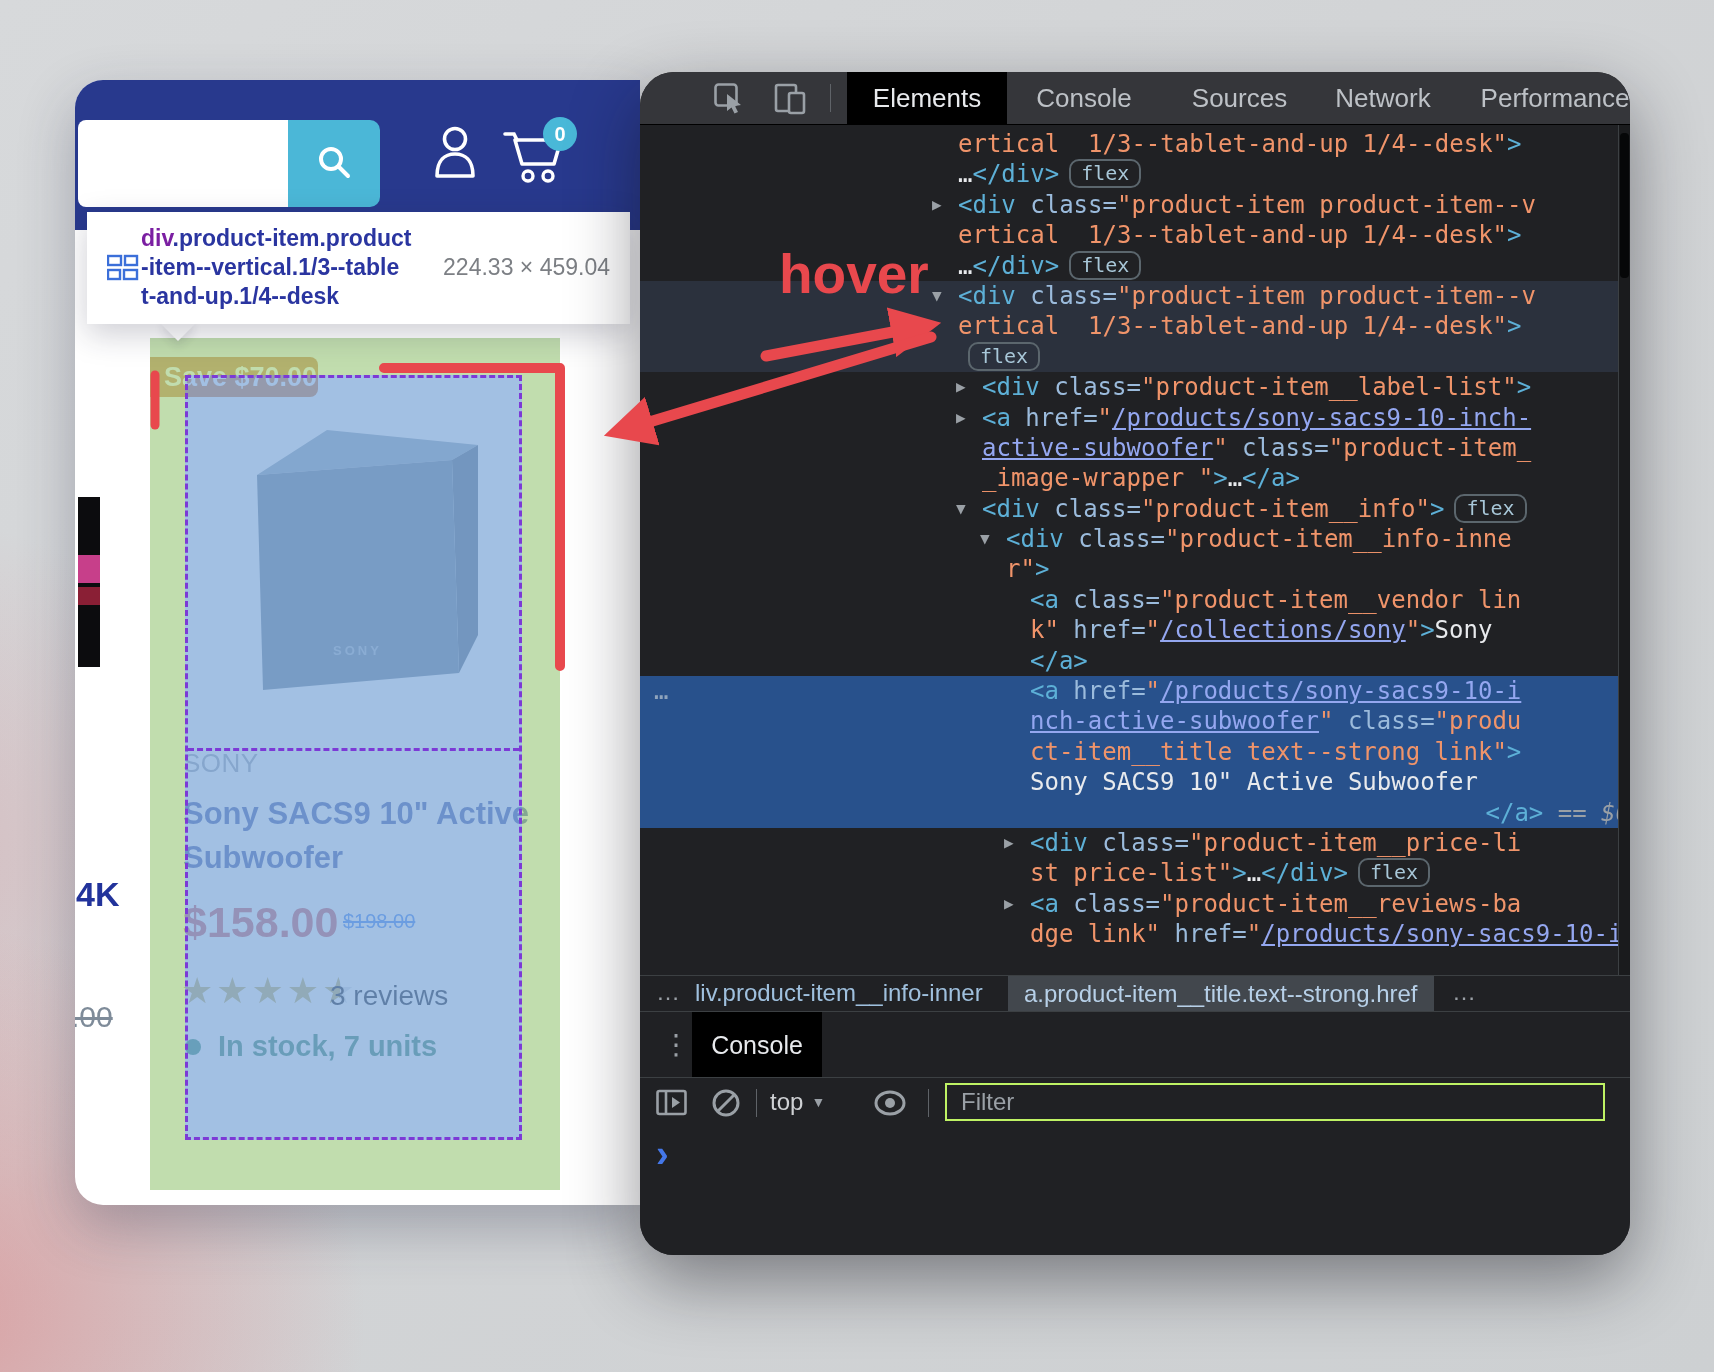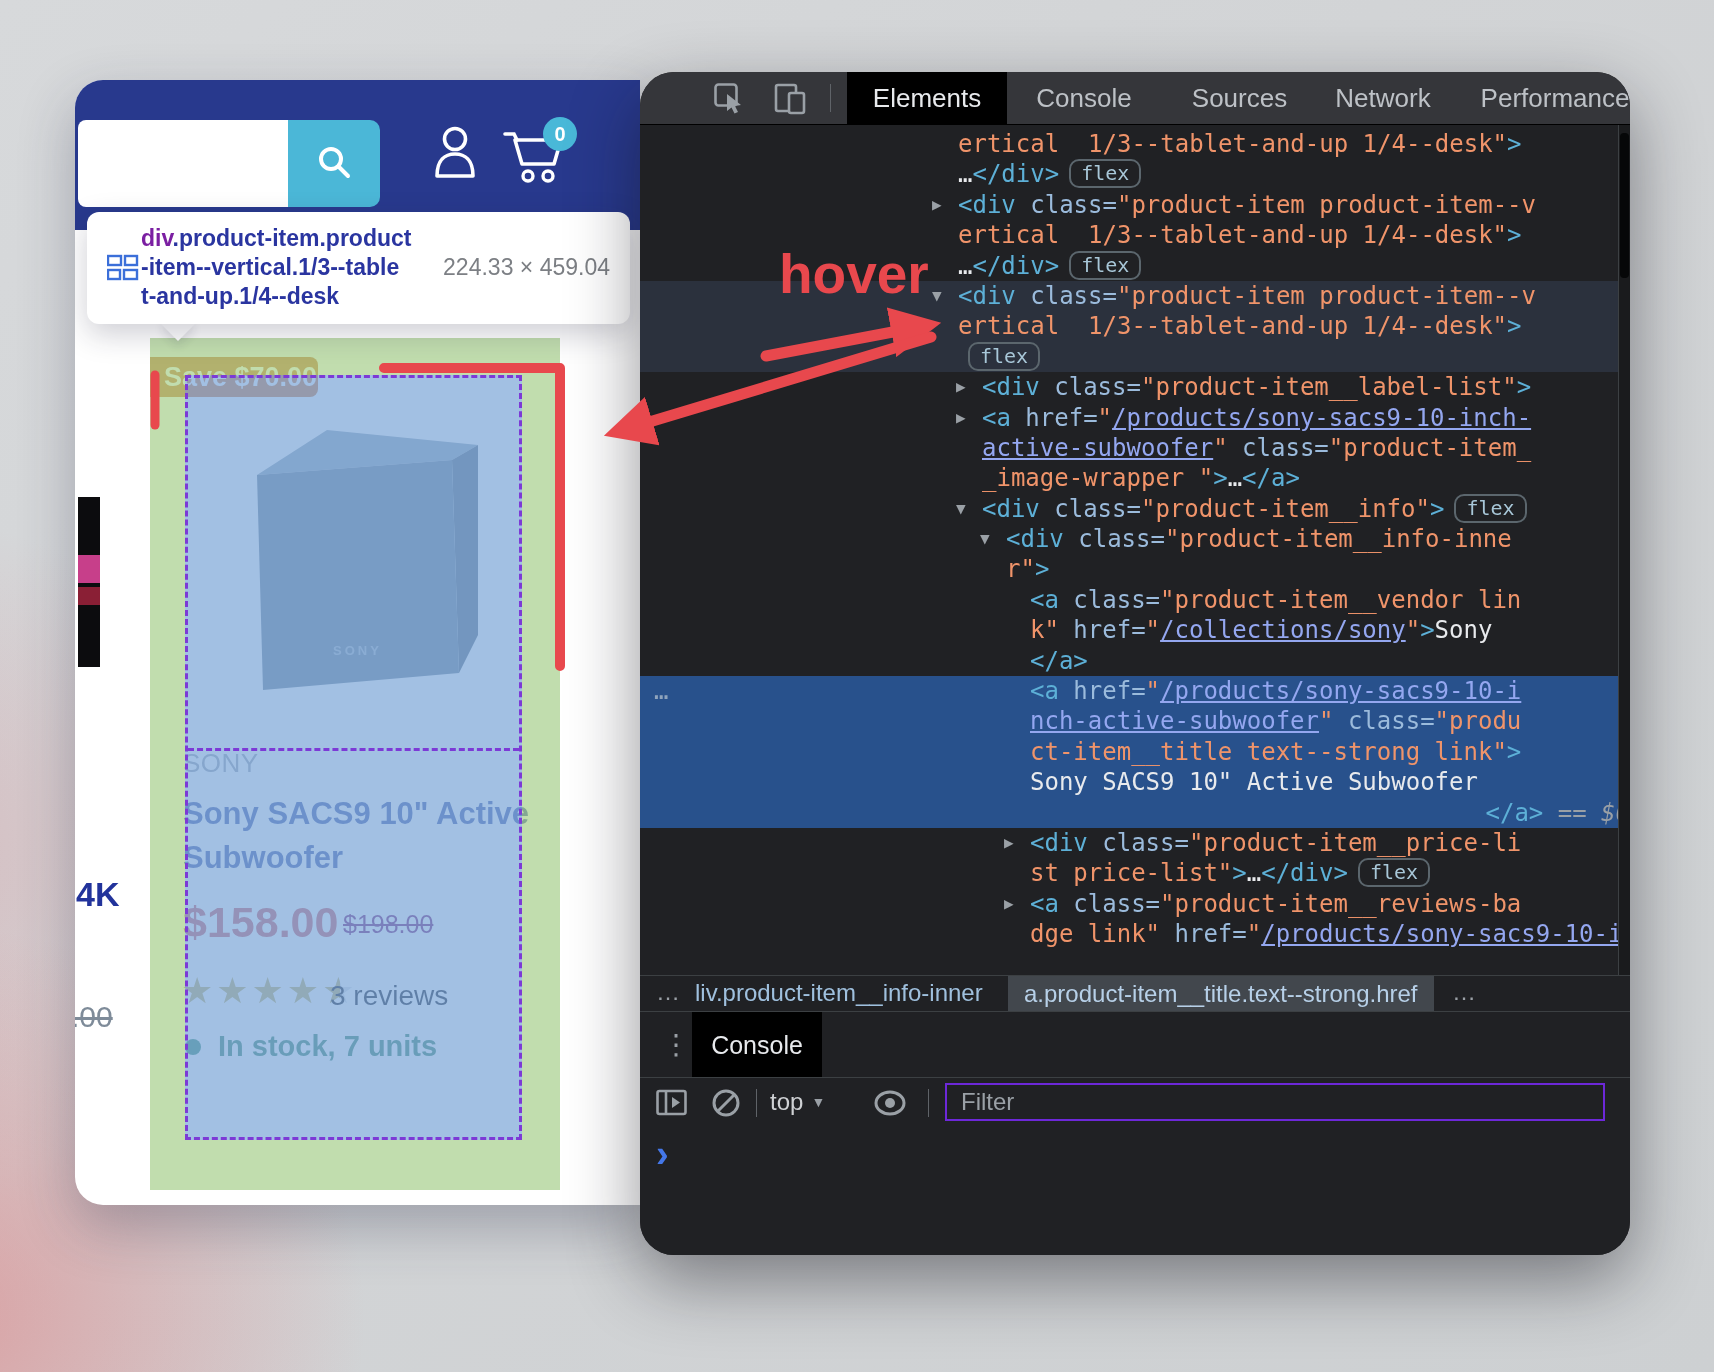--- a/index.html
+++ b/index.html
@@ -19,21 +19,21 @@
     background:#fff;border-radius:8px 0 0 8px;font-size:26px;padding:0 14px;box-sizing:border-box;color:#333;}
   .search-btn{position:absolute;left:213px;top:40px;width:92px;height:87px;background:#4bb7d7;
     border:none;border-radius:0 10px 10px 0;display:flex;align-items:center;justify-content:center;cursor:pointer;}
   .hdr-ic{position:absolute;}
   .ic-person{left:357px;top:44px;}
   .ic-cart{left:428px;top:48px;}
   .cart-badge{position:absolute;left:468px;top:37px;width:34px;height:34px;border-radius:50%;
     background:#49b8d8;color:#fff;font-weight:bold;font-size:20px;display:flex;align-items:center;justify-content:center;}
 
   
-  .tooltip{position:absolute;left:12px;top:132px;width:543px;height:112px;background:#fff;border-radius:12px;
+  .tooltip{position:absolute;left:12px;top:132px;width:543px;height:112px;background:#fff;border-radius:0;
     box-shadow:0 10px 30px rgba(30,30,60,.22);z-index:22;}
   .tooltip-pointer{position:absolute;left:91px;top:232px;width:24px;height:24px;background:#fff;
     transform:rotate(45deg);z-index:21;box-shadow:4px 4px 10px rgba(30,30,60,.12);}
   .tt-icon{position:absolute;left:20px;top:42px;}
   .tt-text{position:absolute;left:54px;top:12px;font-weight:bold;font-size:23px;line-height:29px;color:#2a35a0;}
   .tt-tag{color:#7b1fa2;}
   .tt-dims{position:absolute;right:20px;top:42px;font-size:23px;color:#7c7f84;}
 
   
   .frag-sliver{position:absolute;left:3px;top:417px;width:22px;height:170px;background:#0c0c0e;}
@@ -45,21 +45,21 @@
   
   .save-badge{position:absolute;left:75px;top:277px;width:168px;height:40px;background:#d0763a;border-radius:0 8px 8px 0;
     color:#fdfdff;font-weight:bold;font-size:27px;line-height:40px;padding-left:14px;box-sizing:border-box;}
   .cube{position:absolute;left:162px;top:325px;}
   .cube-brand{position:absolute;left:50%;top:238px;transform:translateX(-50%);
     font-size:13px;letter-spacing:3px;color:#a8b8c6;font-weight:bold;}
   .vendor{position:absolute;left:108px;top:668px;font-size:26px;color:#9aa2b0;letter-spacing:.5px;}
   .p-title{position:absolute;left:108px;top:712px;width:350px;font-size:31px;font-weight:bold;
     line-height:44px;color:#3f58a8;cursor:pointer;}
   .p-price{position:absolute;left:108px;top:818px;font-size:43px;font-weight:bold;color:#cb5964;}
-  .p-compare{position:absolute;left:268px;top:830px;font-size:25px;color:#701a75;text-decoration:line-through;}
+  .p-compare{position:absolute;left:268px;top:830px;font-size:20px;color:#3b82f6;text-decoration:line-through;}
   .stars{position:absolute;left:106px;top:890px;letter-spacing:3px;}
   .star{color:#c2b166;font-size:36px;}
   .star.empty-half{color:#d9dfe5;position:relative;display:inline-block;}
   .star.empty-half::before{content:attr(data-star);position:absolute;left:0;top:0;width:52%;overflow:hidden;color:#c2b166;}
   .p-reviews{position:absolute;left:255px;top:900px;font-size:28px;color:#0f172a;}
   .stock-dot{position:absolute;left:110px;top:959px;width:16px;height:16px;border-radius:50%;background:#2f8a70;}
   .stock-text{position:absolute;left:143px;top:950px;font-size:29px;font-weight:bold;color:#35836a;}
 
   
   .ov-green{position:absolute;left:75px;top:258px;width:410px;height:852px;box-sizing:border-box;
@@ -107,21 +107,21 @@
   .kebab{position:absolute;left:22px;top:16px;font-size:28px;color:#9aa0a6;cursor:pointer;}
   .console-tab{position:absolute;left:52px;top:0;width:130px;height:66px;background:#000;color:#e8eaed;
     font-size:25px;display:flex;align-items:center;justify-content:center;cursor:pointer;}
 
   .dt-toolbar{position:absolute;left:0;top:1005px;width:100%;height:50px;background:#202124;border-top:1px solid #3c4043;
     border-bottom:1px solid #3c4043;}
   .tb-div{position:absolute;top:11px;width:1px;height:28px;background:#5f6368;}
   .tb-top{position:absolute;left:130px;top:10px;font-size:24px;color:#cfd1d4;cursor:pointer;}
   .tb-caret{font-size:14px;color:#9aa0a6;margin-left:8px;vertical-align:3px;}
   .filter-input{position:absolute;left:305px;top:5px;width:660px;height:38px;background:#202124;
-    border:2px solid #6d28d9;color:#e8eaed;font-size:24px;padding:13px 14px;box-sizing:border-box;outline:none;}
+    border:2px solid #bef264;color:#e8eaed;font-size:24px;padding:13px 14px;box-sizing:border-box;outline:none;}
   .filter-input::placeholder{color:#9aa0a6;}
   .dt-console{position:absolute;left:0;top:1055px;width:100%;height:128px;background:#202124;}
   .prompt{position:absolute;left:16px;top:6px;font-size:38px;font-weight:bold;color:#4477e8;}
 
   
   .annot-svg{position:absolute;left:0;top:0;z-index:60;pointer-events:none;}
   .hover-label{position:absolute;left:779px;top:242px;z-index:61;font-size:55px;font-weight:bold;
     color:#e8484d;pointer-events:none;}
 </style>
 </head>

